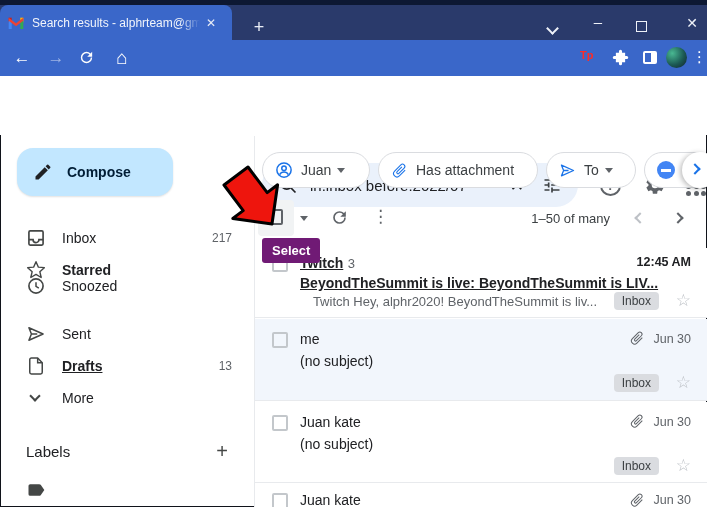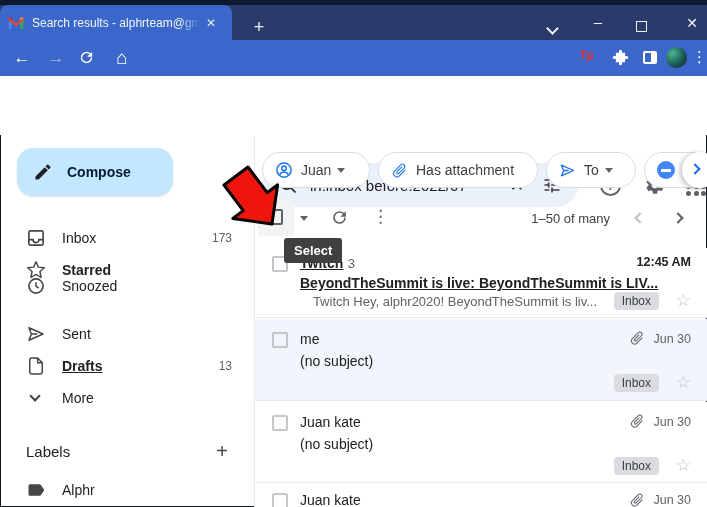--- a/index.html
+++ b/index.html
@@ -80,22 +80,22 @@
 
   
   .selbox { left:258px; top:200px; width:36px; height:36px; background:#f1f3f4; border-radius:4px; }
   .cb { width:16px; height:16px; border:2px solid #5f6368; border-radius:2px; background:transparent; }
   .rowcb { width:16px; height:16px; border:2px solid #c3c7cb; border-radius:2px; }
   .pag { font-size:13px; color:#3c4043; }
   .pchev { width:8px; height:8px; border-right:2px solid #5f6368; border-bottom:2px solid #5f6368; }
   .pchev.left { transform:rotate(135deg); border-color:#bdc1c6; }
   .pchev.right { transform:rotate(-45deg); }
 
-  .tooltip { left:262px; top:238px; background:#404040; color:#fff; font-size:13px; font-weight:bold;
-             padding:5px 10px; border-radius:3px; z-index:30;margin-left:22px; }
+  .tooltip { left:262px; top:238px; background:#701a75; color:#fff; font-size:13px; font-weight:bold;
+             padding:5px 10px; border-radius:3px; z-index:30; }
 
   
   .row { left:255px; width:452px; background:#fff; border-bottom:1px solid #e8eaed; }
   .row.read { background:#f2f6fc; }
   .sender { font-size:14px; color:#202124; }
   .tcount { font-size:13px; color:#5f6368; font-weight:normal; }
   .subj { font-size:14px; color:#202124; }
   .snip { font-size:13px; color:#5f6368; white-space:nowrap;text-align:center; }
   .etime { font-size:12.5px; color:#5f6368; }
   .etime.unread { color:#202124; font-weight:bold; }
@@ -223,21 +223,21 @@
     </svg>
     <span class="compose-label">Compose</span>
   </div>
 
   <div class="abs sb-item" style="top:222px;">
     <svg class="sb-ic" viewBox="0 0 24 24">
         <rect x="3.5" y="3.5" width="17" height="17" rx="1.5" stroke="#444746" stroke-width="2" fill="none"></rect>
         <path d="M3.5 14h5a3.5 3.5 0 007 0h5" stroke="#444746" stroke-width="2" fill="none"></path>
       </svg>
     <span class="sb-label">Inbox</span>
-    <span class="sb-count">173</span>
+    <span class="sb-count">217</span>
   </div>
   <div class="abs sb-item" style="top:254px;font-weight:bold;">
     <svg class="sb-ic" viewBox="0 0 24 24">
         <path d="M12 17.3l-6.2 3.7 1.6-7L2 9.2l7.1-.6L12 2l2.9 6.6 7.1.6-5.4 4.8 1.6 7z" stroke="#444746" stroke-width="1.7" fill="none" stroke-linejoin="round"></path>
       </svg>
     <span class="sb-label">Starred</span>
     <span class="sb-count"></span>
   </div>
   <div class="abs sb-item" style="top:270px;">
     <svg class="sb-ic" viewBox="0 0 24 24">
@@ -269,21 +269,20 @@
     <span class="sb-label">More</span>
     <span class="sb-count"></span>
   </div>
 
   <div class="abs labels-head">Labels</div>
   <div class="abs labels-plus">+</div>
   <div class="abs sb-item" style="top:474px;">
     <svg class="sb-ic" viewBox="0 0 24 24">
         <path d="M17.63 5.84A2.23 2.23 0 0015.8 5H5a2 2 0 00-2 2v10a2 2 0 002 2h10.8c.74 0 1.42-.36 1.83-.84L22 12z" fill="#444746"></path>
       </svg>
-    <span class="sb-label">Alphr</span>
   </div>
 
   <div class="abs vdivider"></div>
 
   <div class="abs chip" style="left:262px; width:108px;">
     <svg class="chip-ic" width="18" height="18" viewBox="0 0 24 24">
       <circle cx="12" cy="12" r="9.5" stroke="#1a73e8" stroke-width="2" fill="none"></circle>
         <circle cx="12" cy="9.5" r="3" stroke="#1a73e8" stroke-width="2" fill="none"></circle>
       <path d="M6.2 18.2c1.2-2.3 3.2-3.4 5.8-3.4s4.6 1.1 5.8 3.4" stroke="#1a73e8" stroke-width="2" fill="none"></path>
     </svg>

